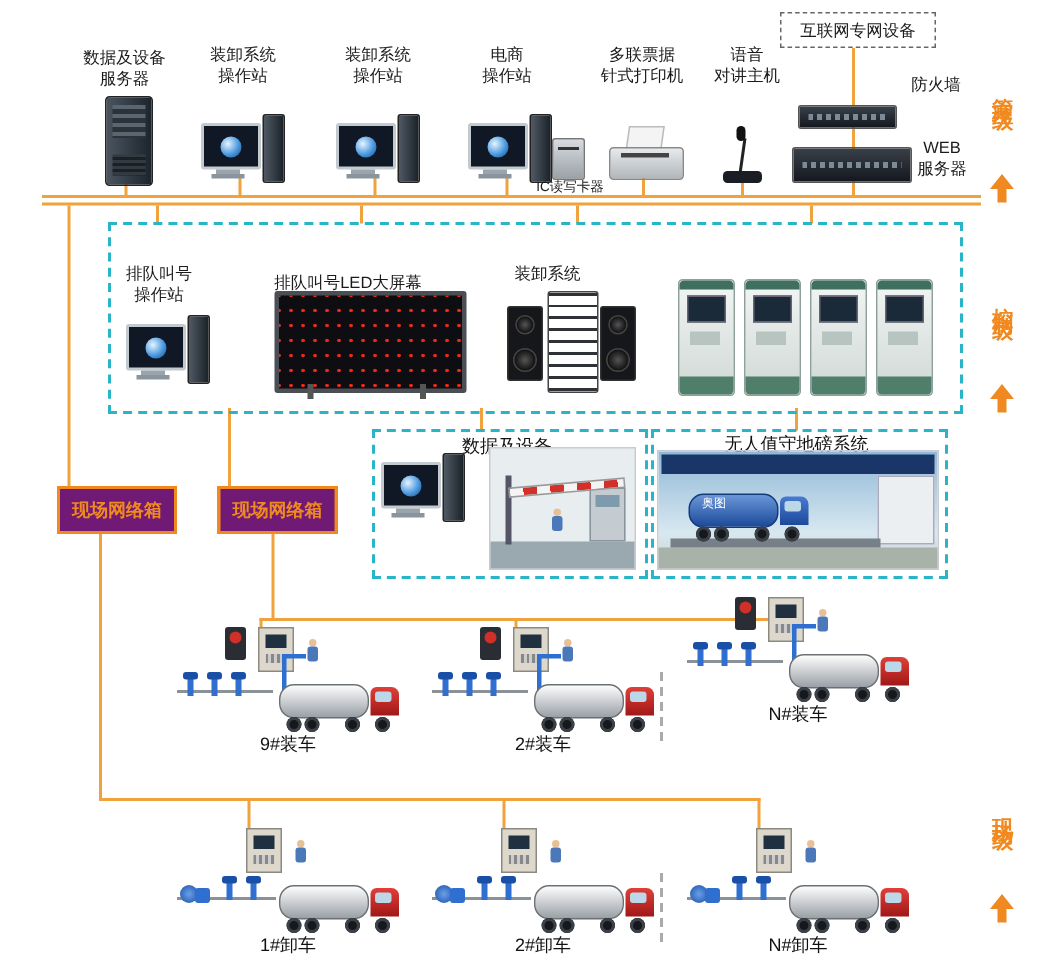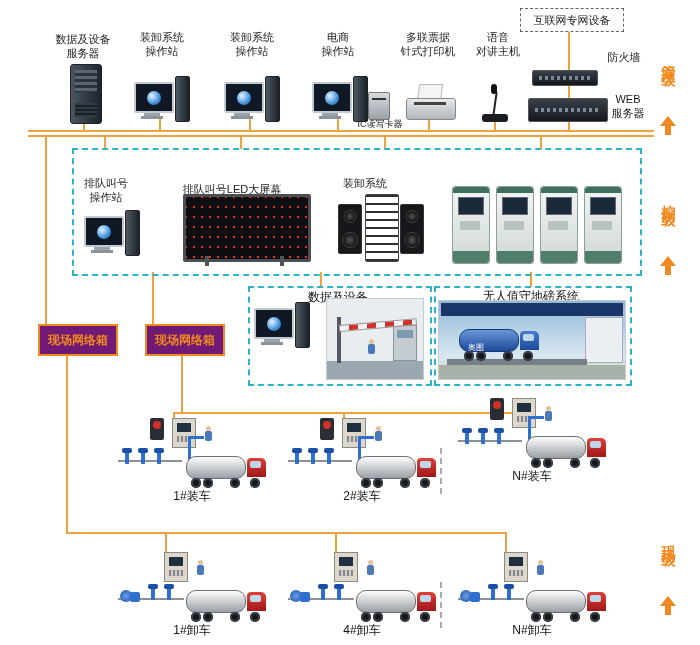--- a/index.html
+++ b/index.html
@@ -78,21 +78,21 @@
   .truck{position:absolute;width:84px;height:40px;}
   .truck .tank{position:absolute;left:0;top:8px;width:58px;height:21px;background:linear-gradient(#fdfdfd,#9aa0a6);
     border:1px solid #6b7075;border-radius:10px;}
   .truck .cab{position:absolute;left:61px;top:10px;width:19px;height:19px;background:linear-gradient(#e04038,#a01818);border-radius:4px 5px 0 0;}
   .truck .cab::before{content:"";position:absolute;left:3px;top:3px;width:11px;height:7px;background:#bcd8e8;border-radius:2px;}
   .truck .w1,.truck .w2,.truck .w3,.truck .w4{position:absolute;bottom:0;width:10px;height:10px;background:#15181c;border-radius:50%;
     box-shadow:inset 0 0 0 2px #3c4148;}
   .truck .w1{left:5px;} .truck .w2{left:17px;} .truck .w3{left:44px;} .truck .w4{left:64px;}
   .truck.blue .tank{background:linear-gradient(#6a96d8,#1c4a9a);border-color:#123a7a;}
   .truck.blue .cab{background:linear-gradient(#4a7ad0,#1c4a9a);}
-  .ttext{position:absolute;left:8px;top:12px;font-size:8px;color:#fff;}
+  .ttext{position:absolute;left:8px;top:0;font-size:8px;color:#fff;}
   .station{position:absolute;width:160px;height:88px;}
   .st-label{position:absolute;top:70px;left:0;width:160px;text-align:center;font-size:12px;color:#111;}
   .panel{position:absolute;width:22px;height:28px;background:#ded8cc;border:1px solid #8a8a80;}
   .panel::before{content:"";position:absolute;left:4px;top:4px;width:14px;height:9px;background:#203040;}
   .panel::after{content:"";position:absolute;left:4px;top:17px;width:14px;height:6px;
     background:repeating-linear-gradient(90deg,#888 0 2px,#ccc 2px 4px);}
   .gauge{position:absolute;width:14px;height:22px;background:#2a2e34;border-radius:2px;}
   .gauge::before{content:"";position:absolute;left:3px;top:3px;width:8px;height:8px;border-radius:50%;background:#d03028;}
   .valve{position:absolute;width:10px;height:16px;}
   .valve::before{content:"";position:absolute;left:3px;top:4px;width:4px;height:12px;background:#2f6fd0;}
@@ -303,21 +303,21 @@
     <div class="valve" style="left:42px;top:30px"></div>
     <div class="armload" style="left:76px;top:18px"></div>
     <div class="truck" style="left:74px;top:30px">
       <div class="tank"></div>
         <div class="cab"></div>
         <div class="w1"></div>
         <div class="w2"></div>
         <div class="w3"></div>
         <div class="w4"></div>
     </div>
-    <div class="st-label">1#装车</div>
+    <div class="st-label">9#装车</div>
   </div>
   <div class="station" style="left:282px;top:418px">
     <div class="gauge" style="left:38px;top:0"></div>
     <div class="panel" style="left:60px;top:0"></div>
     <div class="person" style="left:92px;top:8px"></div>
     <div class="pipe" style="left:6px;top:42px;width:64px;height:2px"></div>
     <div class="valve" style="left:10px;top:30px"></div>
     <div class="valve" style="left:26px;top:30px"></div>
     <div class="valve" style="left:42px;top:30px"></div>
     <div class="armload" style="left:76px;top:18px"></div>
@@ -377,21 +377,21 @@
     <div class="valve" style="left:36px;top:32px"></div>
     <div class="valve" style="left:52px;top:32px"></div>
     <div class="truck" style="left:74px;top:30px">
       <div class="tank"></div>
         <div class="cab"></div>
         <div class="w1"></div>
         <div class="w2"></div>
         <div class="w3"></div>
         <div class="w4"></div>
     </div>
-    <div class="st-label">4#卸车</div>
+    <div class="st-label">2#卸车</div>
   </div>
   <div class="station" style="left:452px;top:552px">
     <div class="panel" style="left:52px;top:0"></div>
     <div class="person" style="left:84px;top:8px"></div>
     <div class="pipe" style="left:6px;top:46px;width:66px;height:2px"></div>
     <div class="pump" style="left:8px;top:34px"></div>
     <div class="valve" style="left:36px;top:32px"></div>
     <div class="valve" style="left:52px;top:32px"></div>
     <div class="truck" style="left:74px;top:30px">
       <div class="tank"></div>

